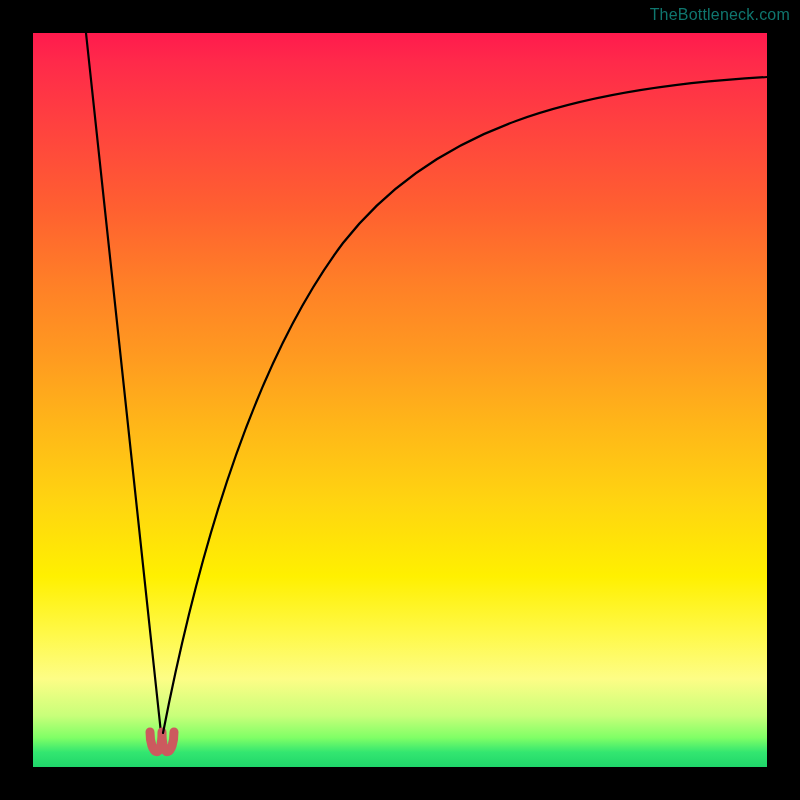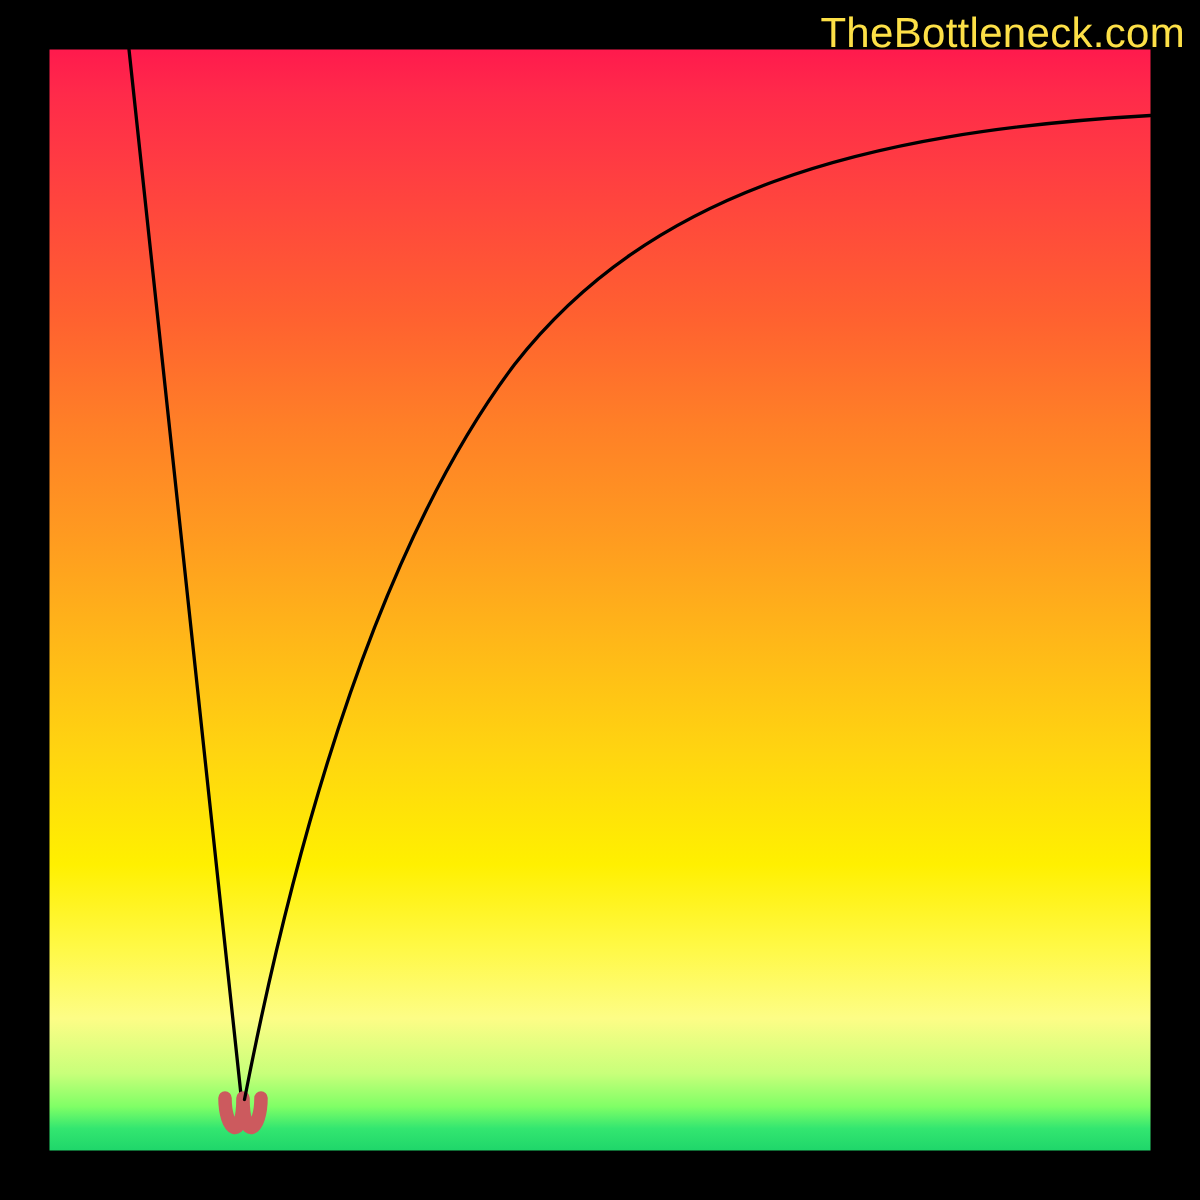--- a/index.html
+++ b/index.html
@@ -41,22 +41,22 @@
       #c8ff7a 93%,
       #80ff66 96%,
       #33e670 98%,
       #1fd66a 100%
     );
   }
   .watermark {
     position: absolute;
     top: 6px;
     right: 10px;
-    color: #fde047;
-    font-size: 28px;
+    color: #0f766e;
+    font-size: 16px;
     font-weight: 500;
     letter-spacing: 0.2px;
     user-select: none;
   }
   svg.curves {
     position: absolute;
     left: 0;
     top: 0;
     width: 734px;
     height: 734px;

